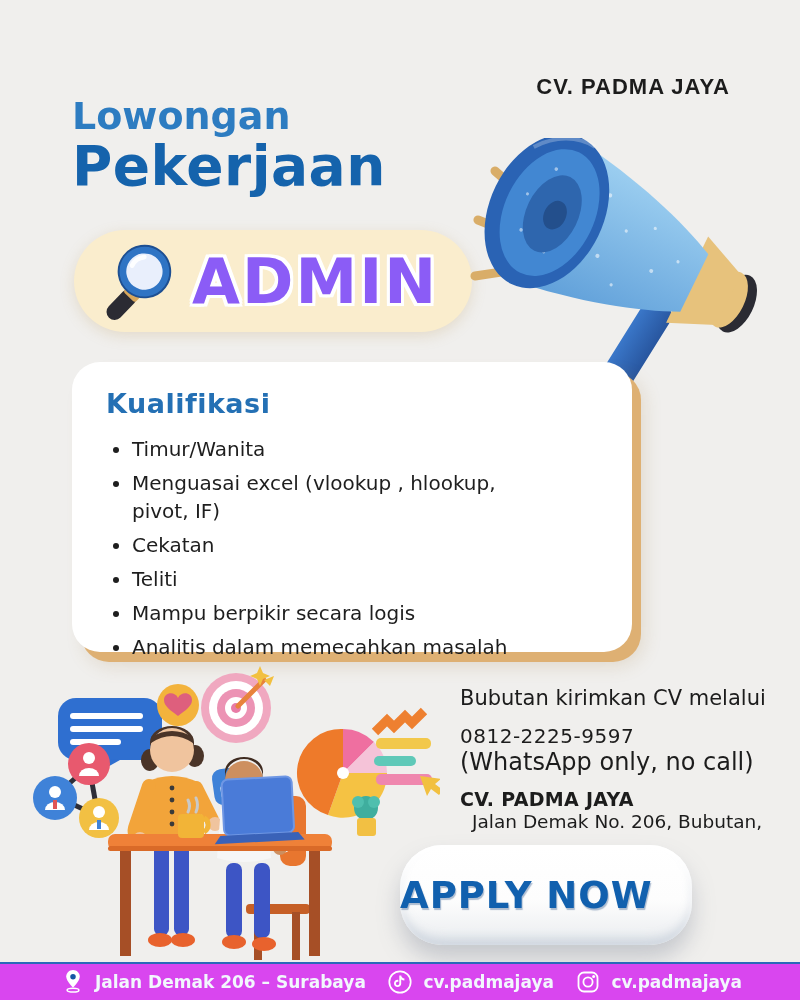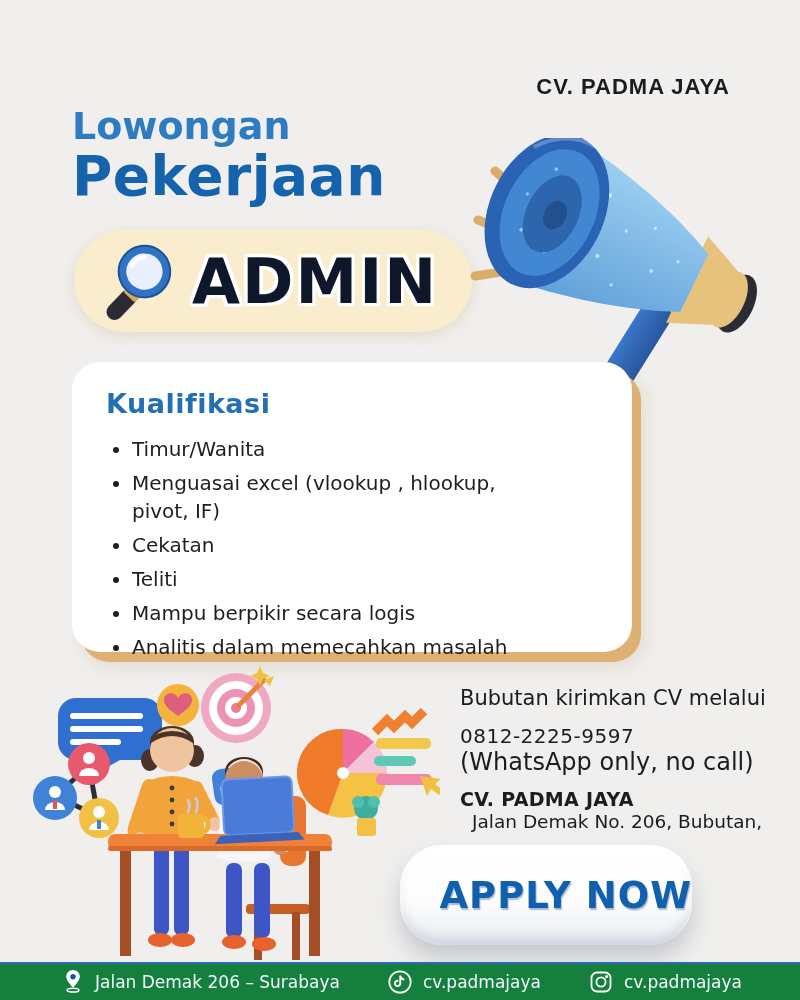--- a/index.html
+++ b/index.html
@@ -9,33 +9,33 @@
     background:#f0efed;
     font-family:"DejaVu Sans", sans-serif;
   }
   
   .brand-top {
     position:absolute; top:74px; right:70px;
     font-family:"Liberation Sans", sans-serif;
     font-size:22px; font-weight:700; letter-spacing:1px; color:#1c1c1c;
   }
   
-  .headline { position:absolute; left:72px; top:106px; line-height:1.08; }
+  .headline { position:absolute; left:72px; top:96px; line-height:1.08; }
   .headline .l1 { font-size:38px; font-weight:600; color:#2d7cc1; }
   .headline .l2 { font-size:55px; font-weight:800; color:#1563ac; letter-spacing:0.5px; }
   
   .role-pill {
     position:absolute; left:74px; top:230px; width:398px; height:102px;
     background:#faedcd; border-radius:52px;
     display:flex; align-items:center; padding-left:22px;
     box-shadow:0 4px 14px rgba(190,160,100,0.25);
   }
   .role-pill .mag { width:86px; height:86px; flex:0 0 auto; }
   .role-pill .role-label {
-    font-size:62px; font-weight:800; color:#0f172a; letter-spacing:2px; margin-left:10px;
+    font-size:62px; font-weight:800; color:#8b5cf6; letter-spacing:2px; margin-left:10px;
     text-shadow:-3px -3px 0 #fff, 3px -3px 0 #fff, -3px 3px 0 #fff, 3px 3px 0 #fff,
                  0 -3px 0 #fff, 0 3px 0 #fff, -3px 0 0 #fff, 3px 0 0 #fff;
   }
   
   .megaphone { position:absolute; left:455px; top:138px; width:330px; height:292px; }
   
   .qual-card {
     position:absolute; left:72px; top:362px; width:560px; height:290px;
     background:#ffffff; border-radius:28px;
     box-shadow:9px 10px 0 #deb073, 12px 14px 18px rgba(160,120,60,0.18);
@@ -52,33 +52,34 @@
   .contact .phone { font-size:20px; letter-spacing:0.5px; }
   .contact .phone-note { font-size:24px; margin-bottom:12px; }
   .contact .company { font-size:19px; font-weight:800; letter-spacing:0.3px; }
   .contact .addr { font-size:18.5px; line-height:1.35;margin-left:12px; }
   
   .apply-btn {
     position:absolute; left:400px; top:845px; width:292px; height:100px;
     border:none; border-radius:42px; cursor:pointer;
     background:linear-gradient(180deg,#ffffff 0%,#fdfdfd 55%,#e9ecef 100%);
     box-shadow:0 14px 22px rgba(120,130,145,0.35), inset 0 4px 6px #ffffff, inset 0 -7px 10px rgba(160,175,195,0.35);
-    display:flex; align-items:center; justify-content:flex-end;
+    display:flex; align-items:center; justify-content:flex-start;
   }
   .apply-btn span {
     font-size:37px; font-weight:800; color:#1160ae; letter-spacing:1px;
     font-family:"DejaVu Sans", sans-serif;
     text-shadow:1px 2px 1px rgba(25,70,125,0.35);
   }
   
   .footer {
     position:absolute; left:0; bottom:0; width:800px; height:38px;
-    background:#15803d; border-top:2px solid #2a69b8;
+    background:#d946ef; border-top:2px solid #2a69b8;
     display:flex; align-items:center; justify-content:space-between;
     padding:0 58px 0 62px;
+    font-weight:bold;
   }
   .footer .f-item { display:flex; align-items:center; gap:11px; color:#f2f7fd; font-size:17px; cursor:pointer; }
   .footer .f-icon { width:24px; height:24px; display:block; }
   .footer .f-icon.pin { width:22px; height:26px; margin-top:-2px; }
 </style>
 </head>
 <body>
 
 <div class="poster">
 

